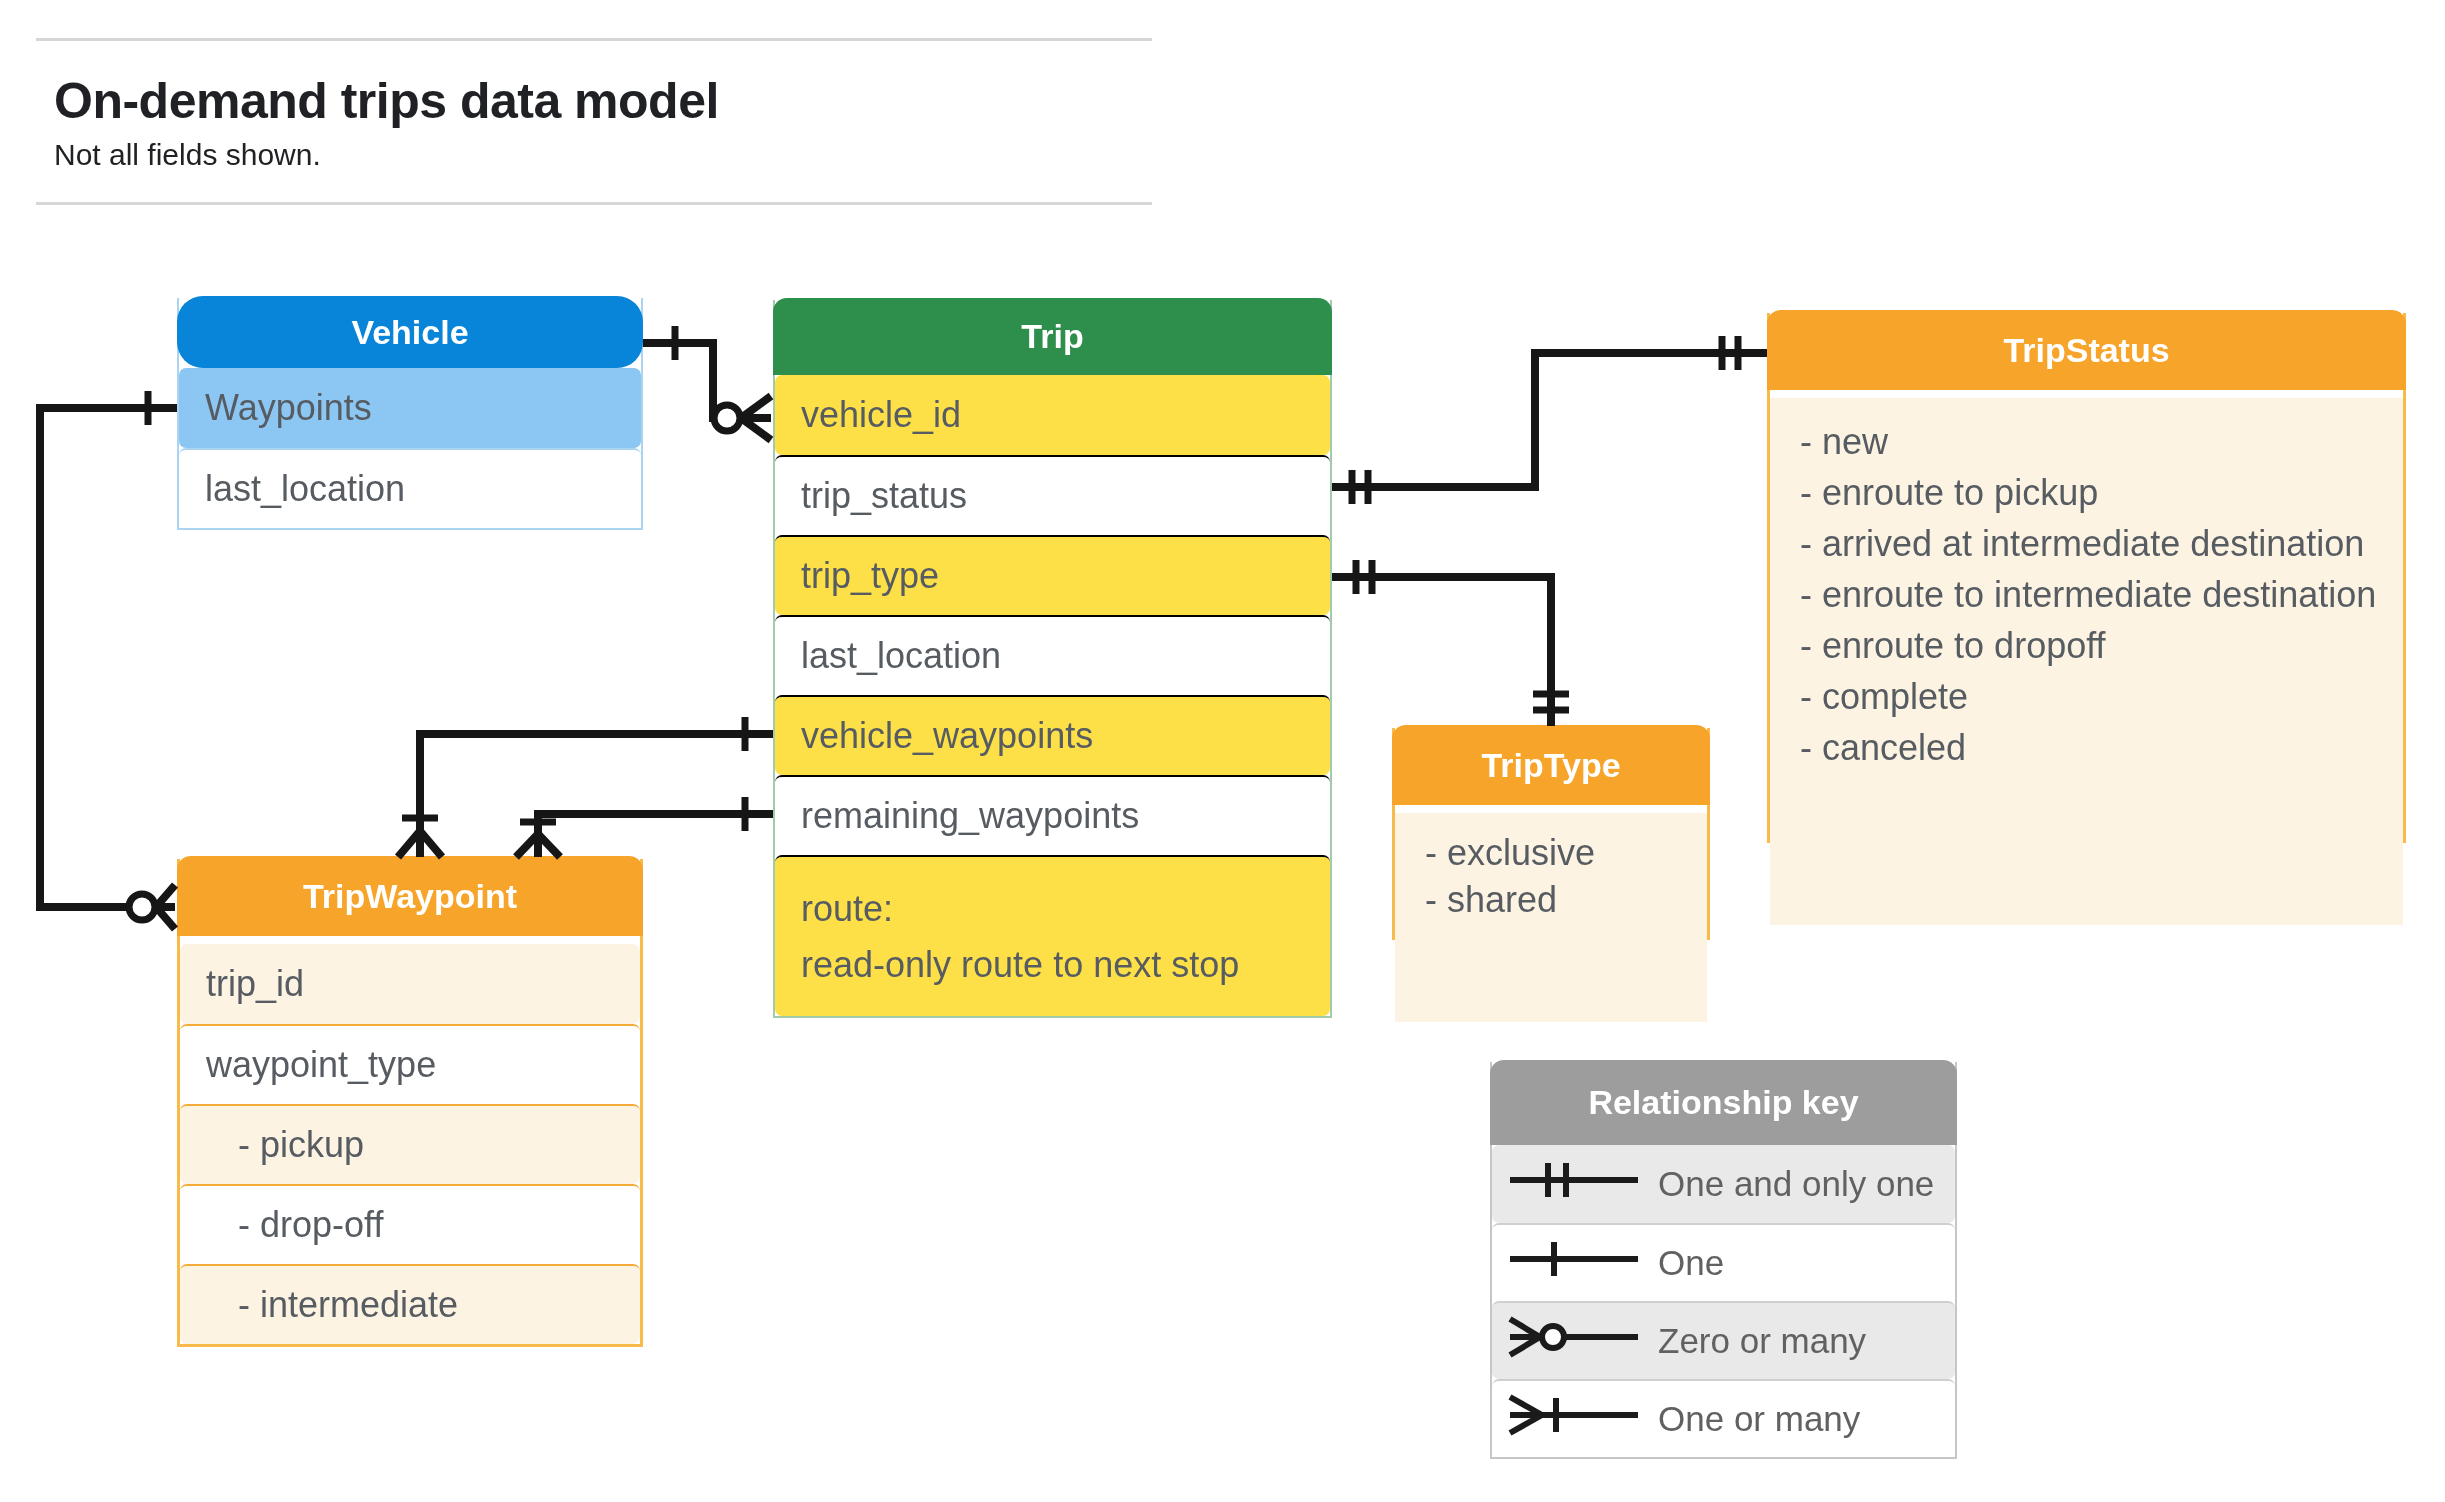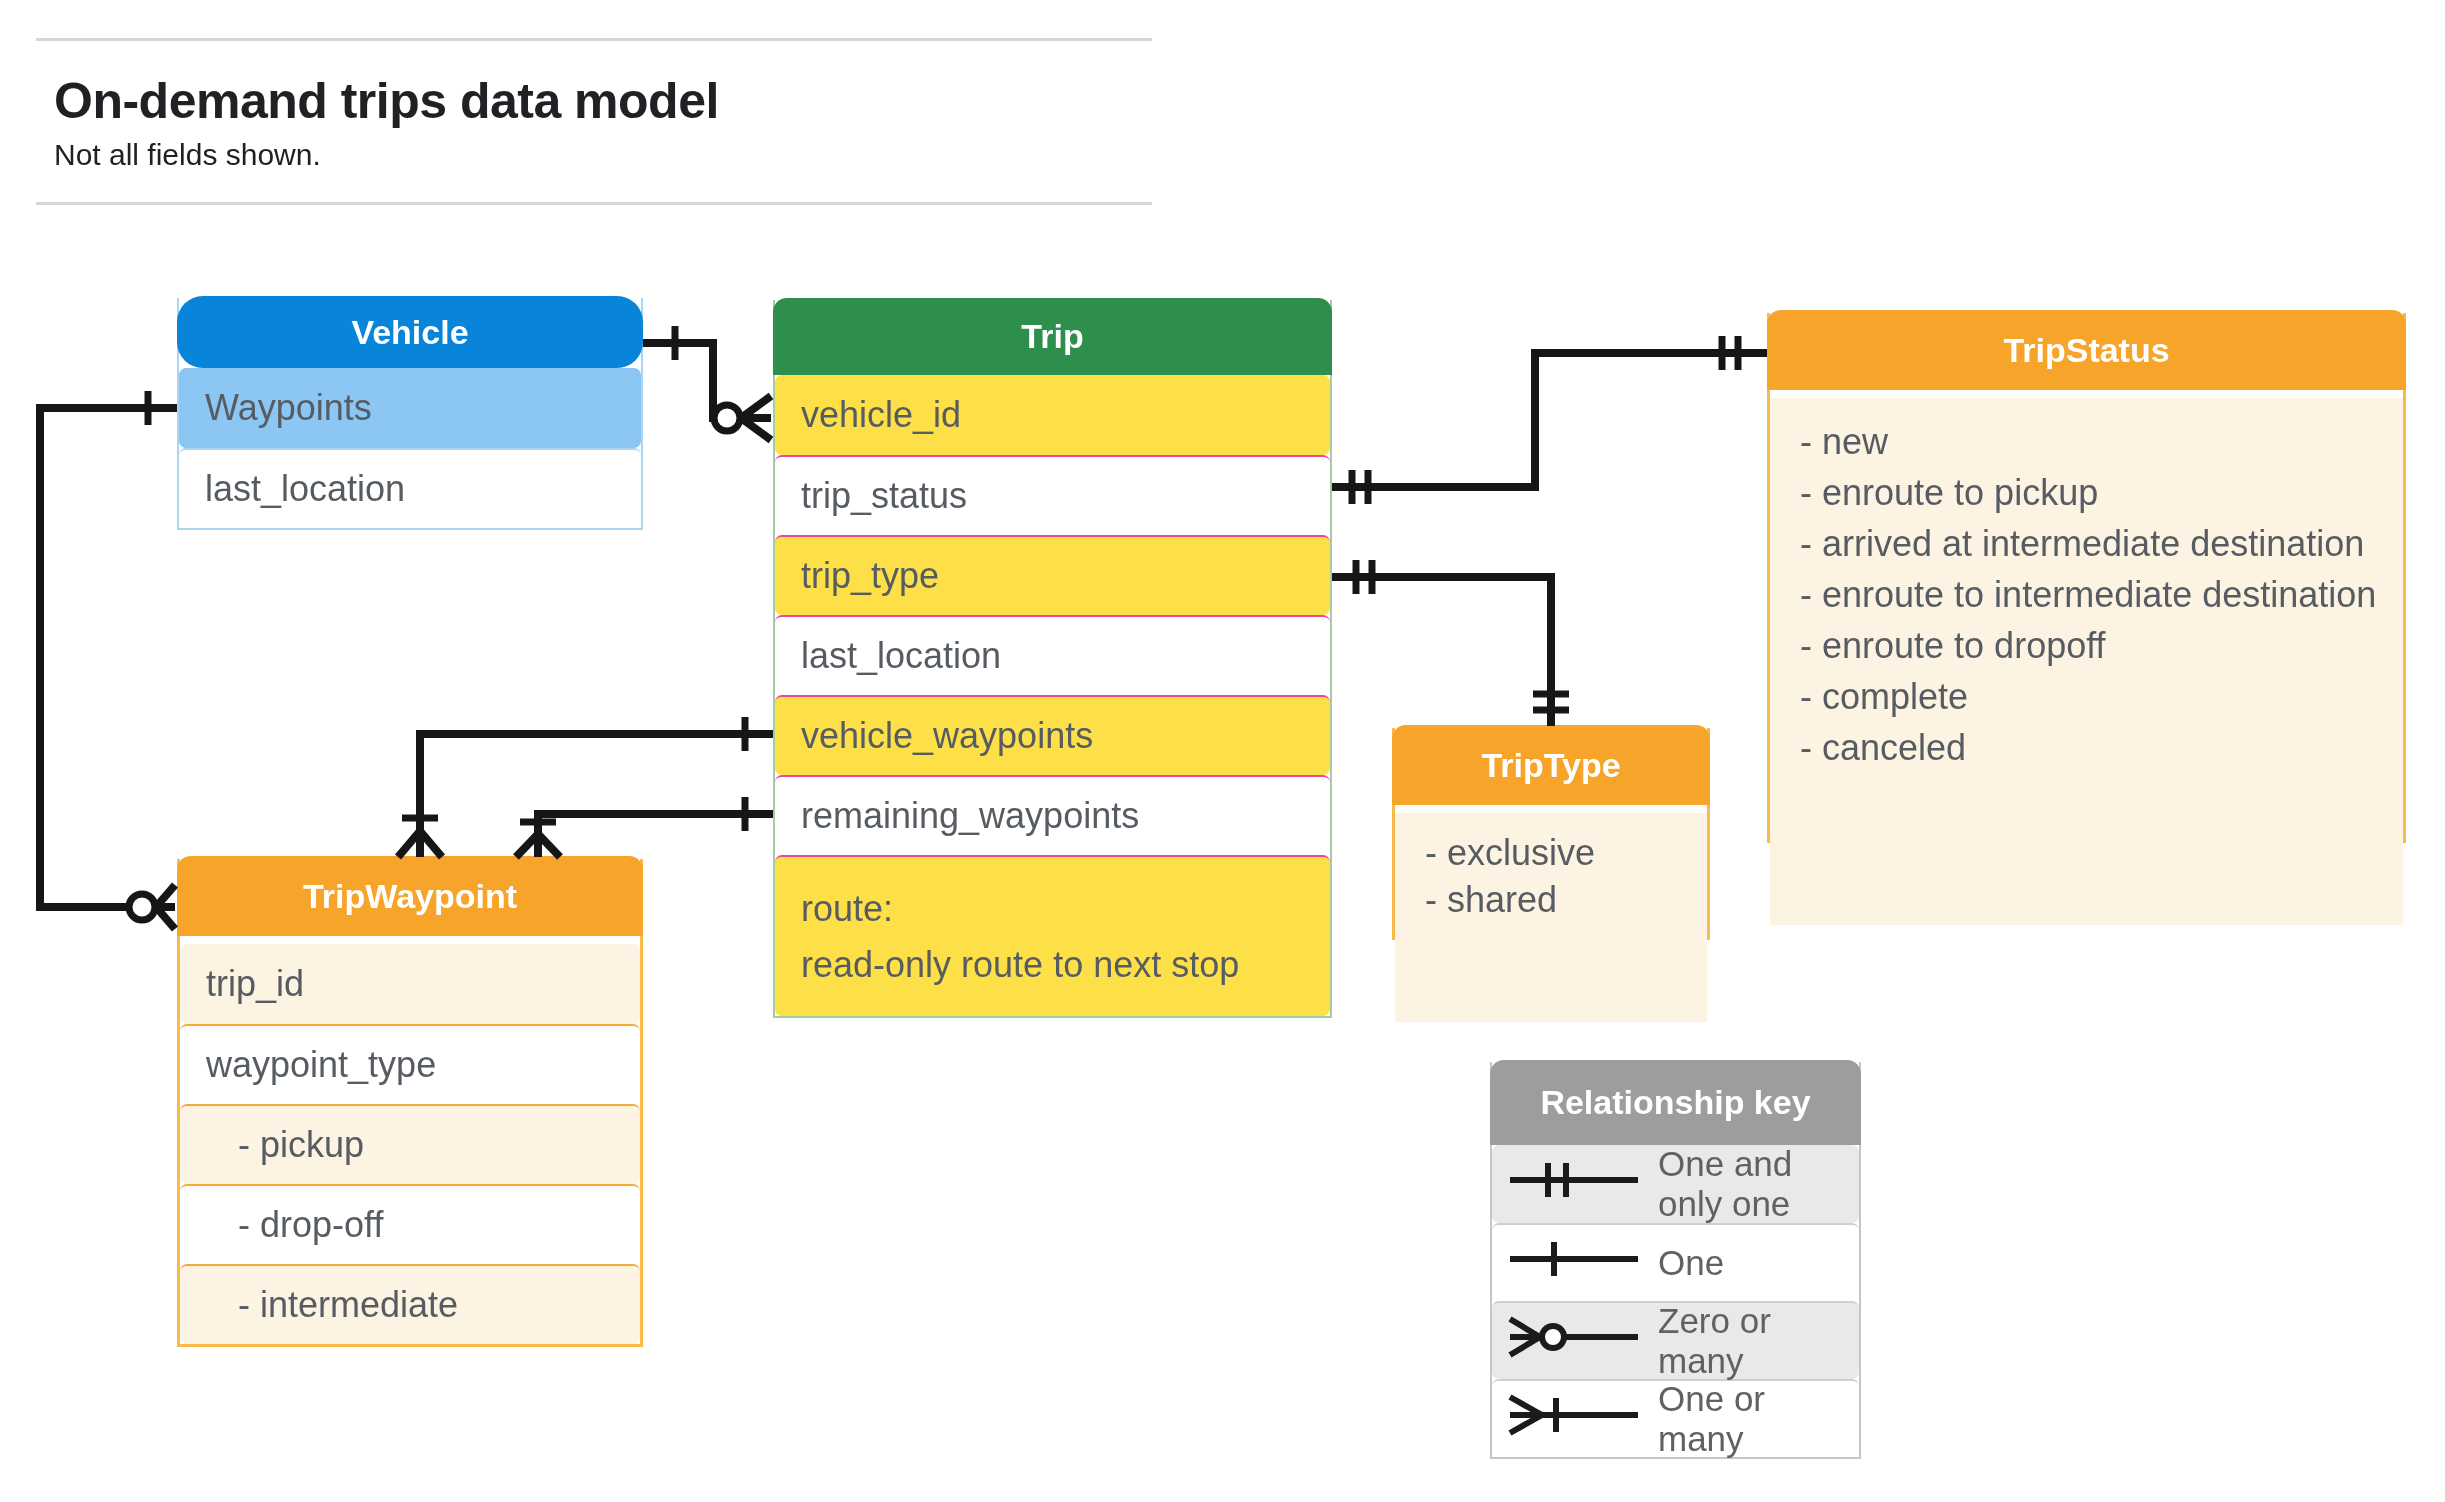--- a/index.html
+++ b/index.html
@@ -31,21 +31,21 @@
   
   .t-blue{border:2px solid #a9d4f2;border-top:none;}
   .t-blue .hdr{background:#0884d8;margin:-2px -2px 0 -2px;height:72px;border-radius:26px;}
   .t-blue .row{border-top:2px solid #a9d4f2;height:80px;}
   .t-blue .row:first-of-type{border-top:none;}
   .t-blue .row.highlight{background:#8cc7f4;}
 
   
   .t-green{border:2px solid #a3cbaa;border-top:none;}
   .t-green .hdr{background:#2e8e4b;margin:-2px -2px 0 -2px;height:77px;}
-  .t-green .row{border-top:2px solid #ec4899;height:80px;}
+  .t-green .row{border-top:2px solid #000000;height:80px;}
   .t-green .row:first-of-type{border-top:none;}
   .t-green .row.tint{background:#fde047;}
   .t-green .row.tall{height:161px;flex-direction:column;align-items:flex-start;justify-content:center;gap:14px;}
 
   
   .t-orange{border:3px solid #f8ba49;border-top:none;}
   .t-orange .hdr{background:#f7a42b;margin:-3px -3px 8px -3px;height:80px;}
   .t-orange .row{border-top:2px solid #f5ab38;height:80px;}
   .t-orange .row:first-of-type{border-top:none;}
   .t-orange .row.tint{background:#fdf3e2;}
@@ -53,21 +53,21 @@
 
   #entity-vehicle{left:177px;top:298px;width:466px;}
   #entity-trip{left:773px;top:300px;width:559px;}
   #entity-trip-status{left:1767px;top:313px;width:639px;height:530px;}
   #entity-trip-status .items{padding-top:18px;line-height:51px;}
   #entity-trip-type{left:1392px;top:728px;width:318px;height:212px;}
   #entity-trip-type .items{padding-top:16px;line-height:47px;}
   #entity-trip-waypoint{left:177px;top:859px;width:466px;}
 
   
-  #legend{left:1490px;top:1062px;width:371px;border:2px solid #c6c6c6;border-top:none;}
+  #legend{left:1490px;top:1062px;width:467px;border:2px solid #c6c6c6;border-top:none;}
   #legend .hdr{background:#9d9d9d;margin:-2px -2px 0 -2px;height:85px;}
   #legend .row{border-top:2px solid #cfcfcf;height:78px;padding-left:16px;font-size:35px;color:#616161;}
   #legend .row:first-of-type{border-top:none;}
   #legend .row.tint{background:#e9e9e9;}
   #legend .row .sym{width:136px;flex:0 0 136px;margin-right:14px;}
 
   
   #connectors{position:absolute;left:0;top:0;pointer-events:none;}
 </style>
 </head>

